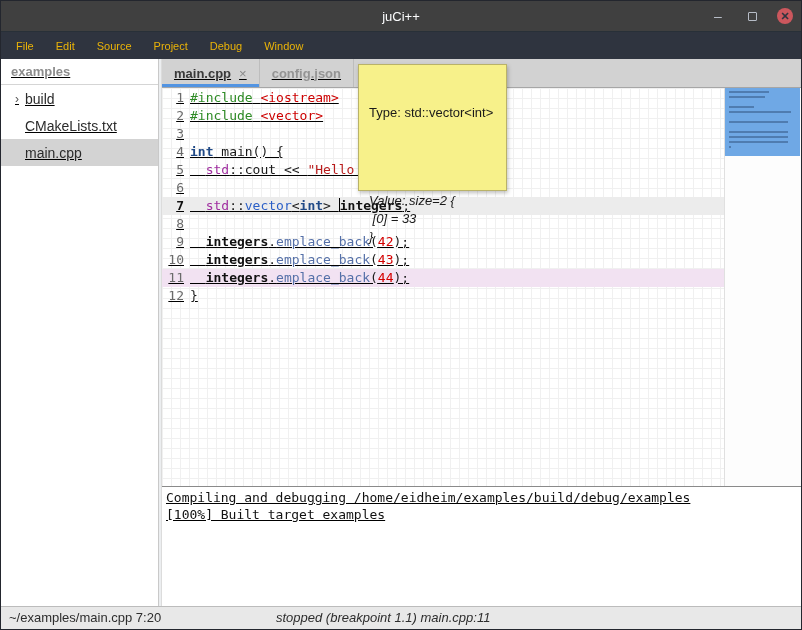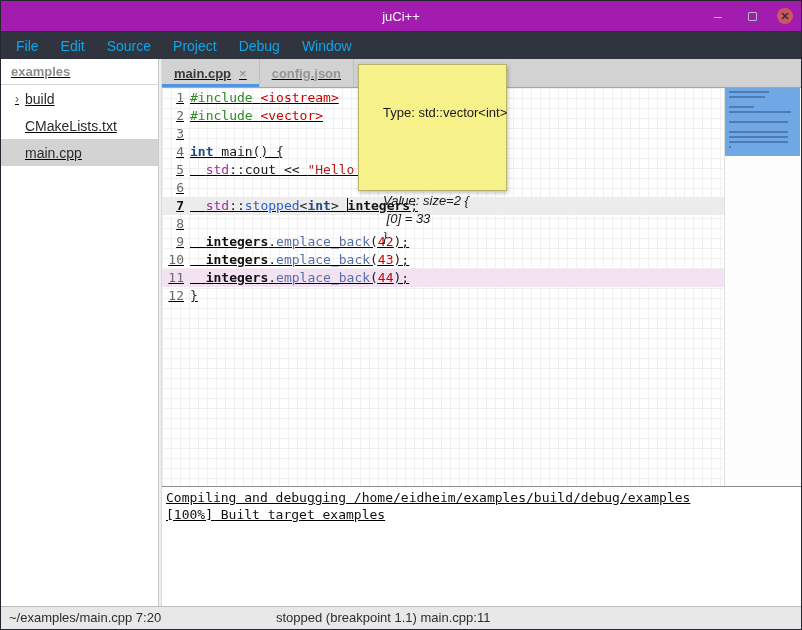--- a/index.html
+++ b/index.html
@@ -3,32 +3,32 @@
 <meta charset="utf-8">
 <style>
   * { margin:0; padding:0; box-sizing:border-box; }
   html,body { width:802px; height:630px; font-family:"Liberation Sans", sans-serif; }
   .window {
     position:relative; width:802px; height:630px; background:#ffffff;
     border:1px solid #23262e; display:flex; flex-direction:column; overflow:hidden;
   }
   
   .titlebar {
-    height:30px; background:#a21caf; display:flex; align-items:center; flex:0 0 auto;
+    height:30px; background:#404040; display:flex; align-items:center; flex:0 0 auto;
     position:relative;
   }
   .title { position:absolute; left:0; right:0; text-align:center; color:#fbfcfd; font-size:13px; }
   .win-controls { position:absolute; right:8px; top:0; height:30px; display:flex; align-items:center; gap:16px; }
   .wc { width:18px; height:18px; display:flex; align-items:center; justify-content:center; cursor:default; }
   .wc-min { color:#b6bcc6; font-size:14px; line-height:10px; }
   .wc-restore { width:9px; height:9px; border:1px solid #b6bcc6; border-radius:1px; }
   .wc-close { width:16px; height:16px; border-radius:50%; background:#cc575d; color:#2f343f; font-size:11px; font-weight:bold; }
   
   .menubar { height:28px; background:#2f343f; border-top:1px solid #283038; display:flex; align-items:center; padding-left:4px; flex:0 0 auto; }
-  .menu-item { color:#0ea5e9; font-size:14px; padding:5px 11px; cursor:default; }
+  .menu-item { color:#eab308; font-size:11px; padding:5px 11px; cursor:default; }
   
   .main { flex:1 1 auto; display:flex; min-height:0;text-decoration:underline; }
   .sidebar { width:157px; background:#ffffff; flex:0 0 auto; display:flex; flex-direction:column; }
   .side-header { height:26px; line-height:26px; padding-left:10px; font-weight:bold; font-size:13px; color:#8c8c8c; border-bottom:1px solid #d5d5d5; }
   .side-item { height:27px; display:flex; align-items:center; font-size:14px; color:#2b2b2b; cursor:default; }
   .side-item .chev { width:16px; margin-left:8px; color:#555; font-size:12px; text-align:center; }
   .side-item .noChev { width:16px; margin-left:8px; }
   .side-item.selected { background:#d3d3d3; }
   .vsep { width:4px; background:#eceef0; border-left:1px solid #c9c9c9; border-right:1px solid #dcdcdc; flex:0 0 auto; }
   .rightpane { flex:1 1 auto; display:flex; flex-direction:column; min-width:0; }
@@ -64,26 +64,26 @@
   .caret { display:inline-block; width:0; border-left:1px solid #000; height:14px; vertical-align:-2px; }
   .minimap { width:77px; flex:0 0 auto; background:#fdfdfd; border-left:1px solid #e0e0e0; position:relative; }
   .mslider { position:absolute; top:0; left:0; right:1px; height:68px; background:rgba(95,158,226,0.9); padding-top:3px; }
   .mbar { height:2px; margin:0 0 3px 4px; background:rgba(40,70,110,0.45); }
   
   .console { flex:1 1 auto; border-top:1px solid #8a8a8a; background:#fff; padding:2px 4px; overflow:hidden; }
   .cline { font-family:"DejaVu Sans Mono", monospace; font-size:13px; color:#111; line-height:17px; white-space:pre; }
   
   .statusbar { height:23px; background:#e8e8e8; border-top:1px solid #bcbcbc; flex:0 0 auto; position:relative; font-size:13px; color:#2d2d2d; }
   .st-left { position:absolute; left:8px; top:3px; }
-  .st-center { position:absolute; left:275px; top:3px; }
+  .st-center { position:absolute; left:275px; top:3px;font-style:italic; }
   
   .tooltip {
     position:absolute; left:357px; top:63px; width:149px; height:127px;
     background:#f7f18a; border:1px solid #b9b269; box-shadow:1px 2px 4px rgba(0,0,0,0.25);
-    font-size:13px; color:#1a1a1a; padding:3px 24px; line-height:18px; z-index:50; white-space:pre;
+    font-size:13px; color:#1a1a1a; padding:3px 10px; line-height:18px; z-index:50; white-space:pre;
   }
   .tt-value { margin-top:34px;font-style:italic; }
 </style>
 </head>
 <body>
 
 <div class="window">
 
   <div class="titlebar">
     <div class="title">juCi++</div>
@@ -135,21 +135,21 @@
           </div>
         </div>
       <div class="editorwrap">
         <div class="rows" id="rows">
             <div class="crow"><span class="lnum">1</span><span class="codetext"><span class="tok-pp">#include</span><span> </span><span class="tok-hdr">&lt;iostream&gt;</span></span></div>
             <div class="crow"><span class="lnum">2</span><span class="codetext"><span class="tok-pp">#include</span><span> </span><span class="tok-hdr">&lt;vector&gt;</span></span></div>
             <div class="crow"><span class="lnum">3</span><span class="codetext"></span></div>
             <div class="crow"><span class="lnum">4</span><span class="codetext"><span class="tok-kw">int</span><span> main() {</span></span></div>
             <div class="crow"><span class="lnum">5</span><span class="codetext"><span>  </span><span class="tok-ns">std</span><span>::cout &lt;&lt; </span><span class="tok-str">"Hello World\n";</span></span></div>
             <div class="crow"><span class="lnum">6</span><span class="codetext"></span></div>
-            <div class="crow current"><span class="lnum">7</span><span class="codetext"><span>  </span><span class="tok-ns">std</span><span>::</span><span class="tok-type">stopped</span><span>&lt;</span><span class="tok-kw">int</span><span>&gt; </span><span class="caret"></span><span class="tok-var">integers</span><span>;</span></span></div>
+            <div class="crow current"><span class="lnum">7</span><span class="codetext"><span>  </span><span class="tok-ns">std</span><span>::</span><span class="tok-type">vector</span><span>&lt;</span><span class="tok-kw">int</span><span>&gt; </span><span class="caret"></span><span class="tok-var">integers</span><span>;</span></span></div>
             <div class="crow"><span class="lnum">8</span><span class="codetext"></span></div>
             <div class="crow"><span class="lnum">9</span><span class="codetext"><span>  </span><span class="tok-var">integers</span><span>.</span><span class="tok-fn">emplace_back</span><span>(</span><span class="tok-num">42</span><span>);</span></span></div>
             <div class="crow"><span class="lnum">10</span><span class="codetext"><span>  </span><span class="tok-var">integers</span><span>.</span><span class="tok-fn">emplace_back</span><span>(</span><span class="tok-num">43</span><span>);</span></span></div>
             <div class="crow debug"><span class="lnum">11</span><span class="codetext"><span>  </span><span class="tok-var">integers</span><span>.</span><span class="tok-fn">emplace_back</span><span>(</span><span class="tok-num">44</span><span>);</span></span></div>
             <div class="crow"><span class="lnum">12</span><span class="codetext"><span>}</span></span></div>
           </div>
         <div class="minimap">
           <div class="mslider" id="mslider">
               <div class="mbar" style="width: 40px;"></div>
               <div class="mbar" style="width: 36px;"></div>

